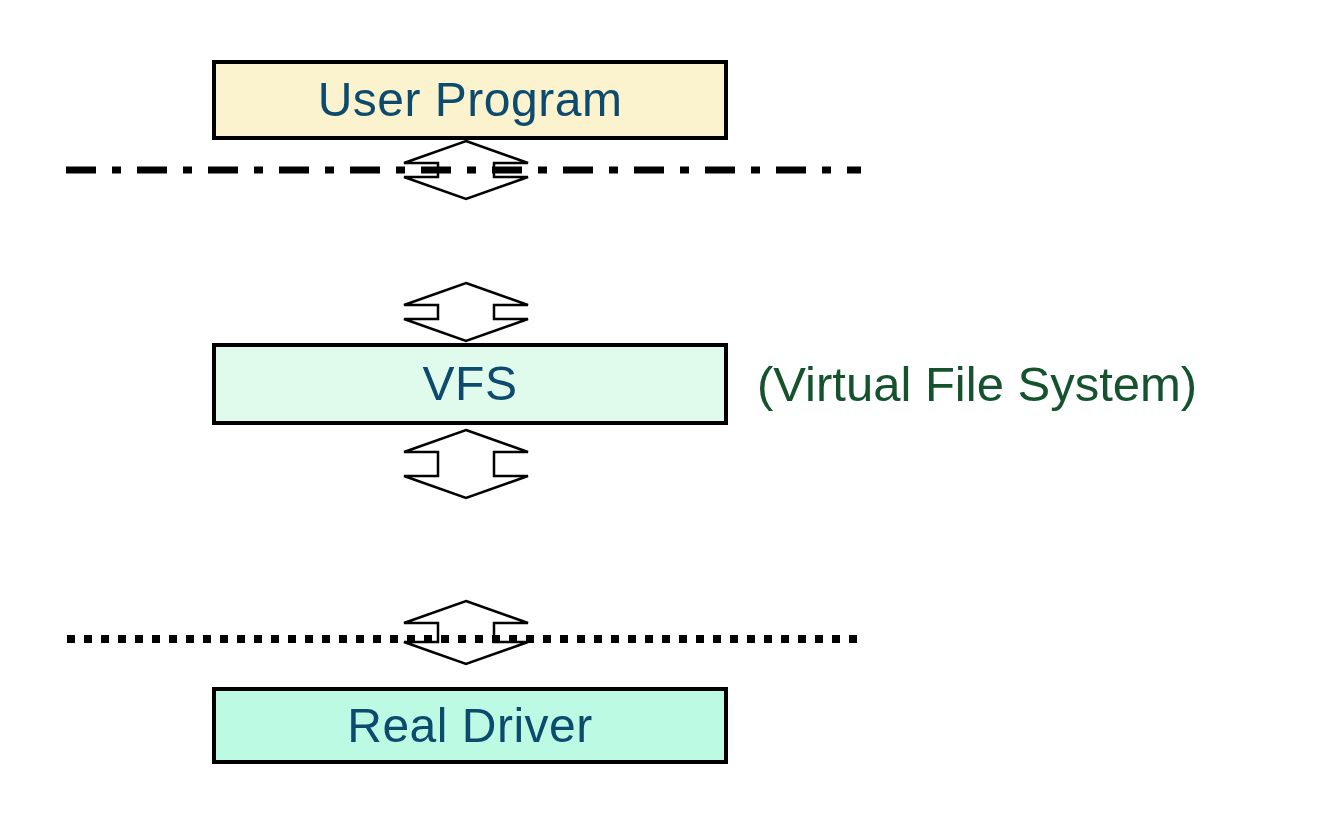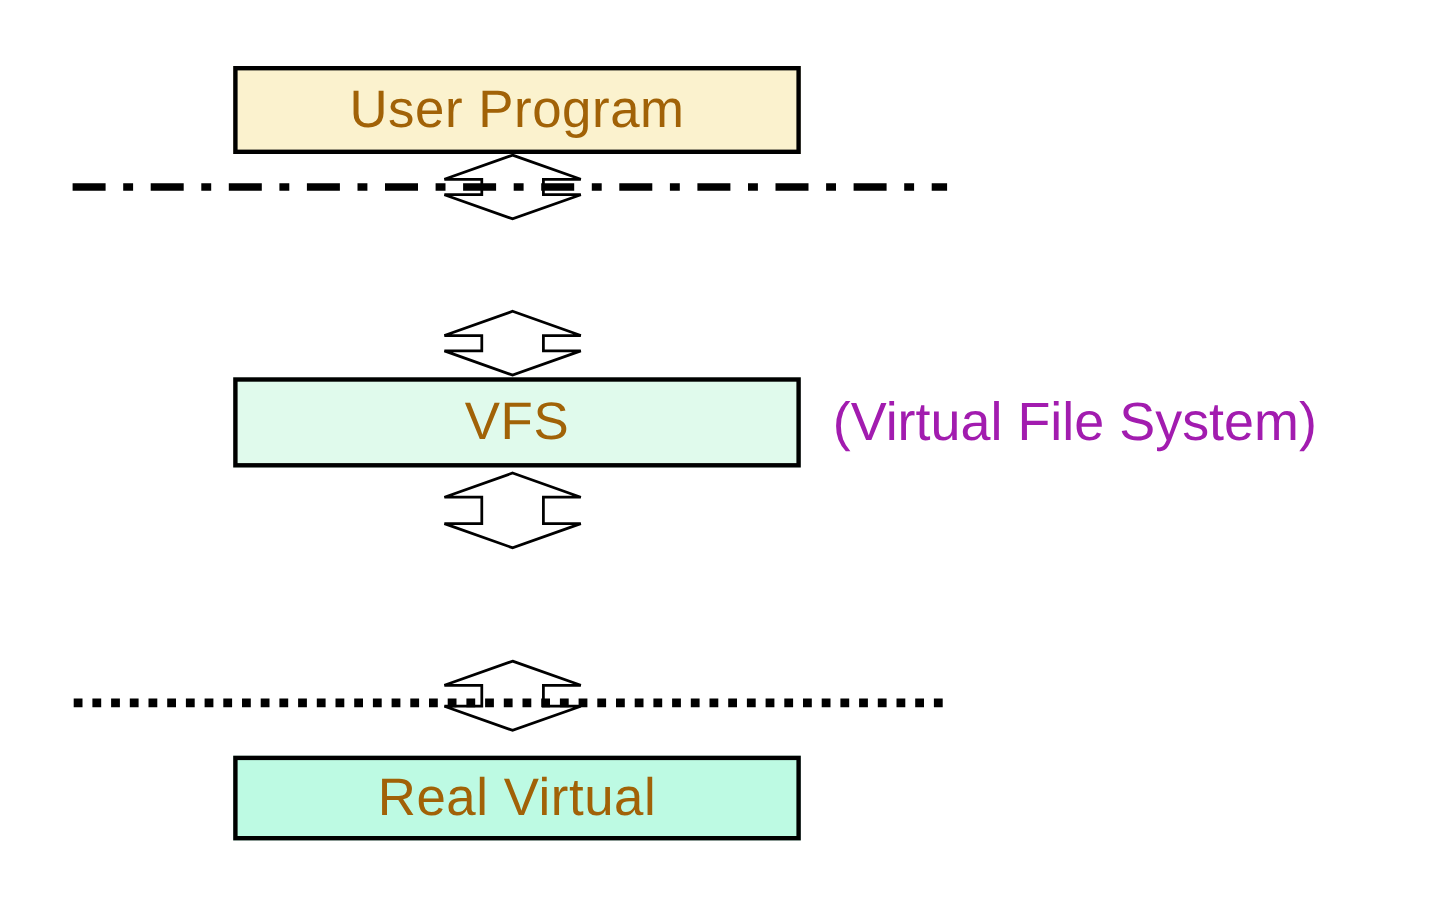--- a/index.html
+++ b/index.html
@@ -15,21 +15,21 @@
     position: absolute;
     left: 212px;
     width: 516px;
     border: 4px solid #000000;
     box-sizing: border-box;
     display: flex;
     align-items: center;
     justify-content: center;
     font-size: 48px;
     line-height: 1;
-    color: #a16207;
+    color: #0c4a6e;
     letter-spacing: 0.5px;
   }
   .side-label {
     position: absolute;
     left: 757px;
     top: 343px;
     height: 82px;
     display: flex;
     align-items: center;
     font-size: 49px;
@@ -66,18 +66,18 @@
     <span>User Program</span>
   </div>
 
 
   <div class="layer-box" style="top: 343px; height: 82px; background-color: rgb(224, 250, 236); border-color: rgb(0, 0, 0); text-align: right;">
     <span>VFS</span>
   </div>
 
 
   <div class="layer-box" style="top: 687px; height: 77px; background-color: rgb(189, 250, 227); border-color: rgb(0, 0, 0);">
-    <span>Real Virtual</span>
+    <span>Real Driver</span>
   </div>
 
-  <div class="side-label" style="color: #a21caf;">(Virtual File System)</div>
+  <div class="side-label" style="color: #14532d;">(Virtual File System)</div>
 
 </div>
 
 </body></html>

